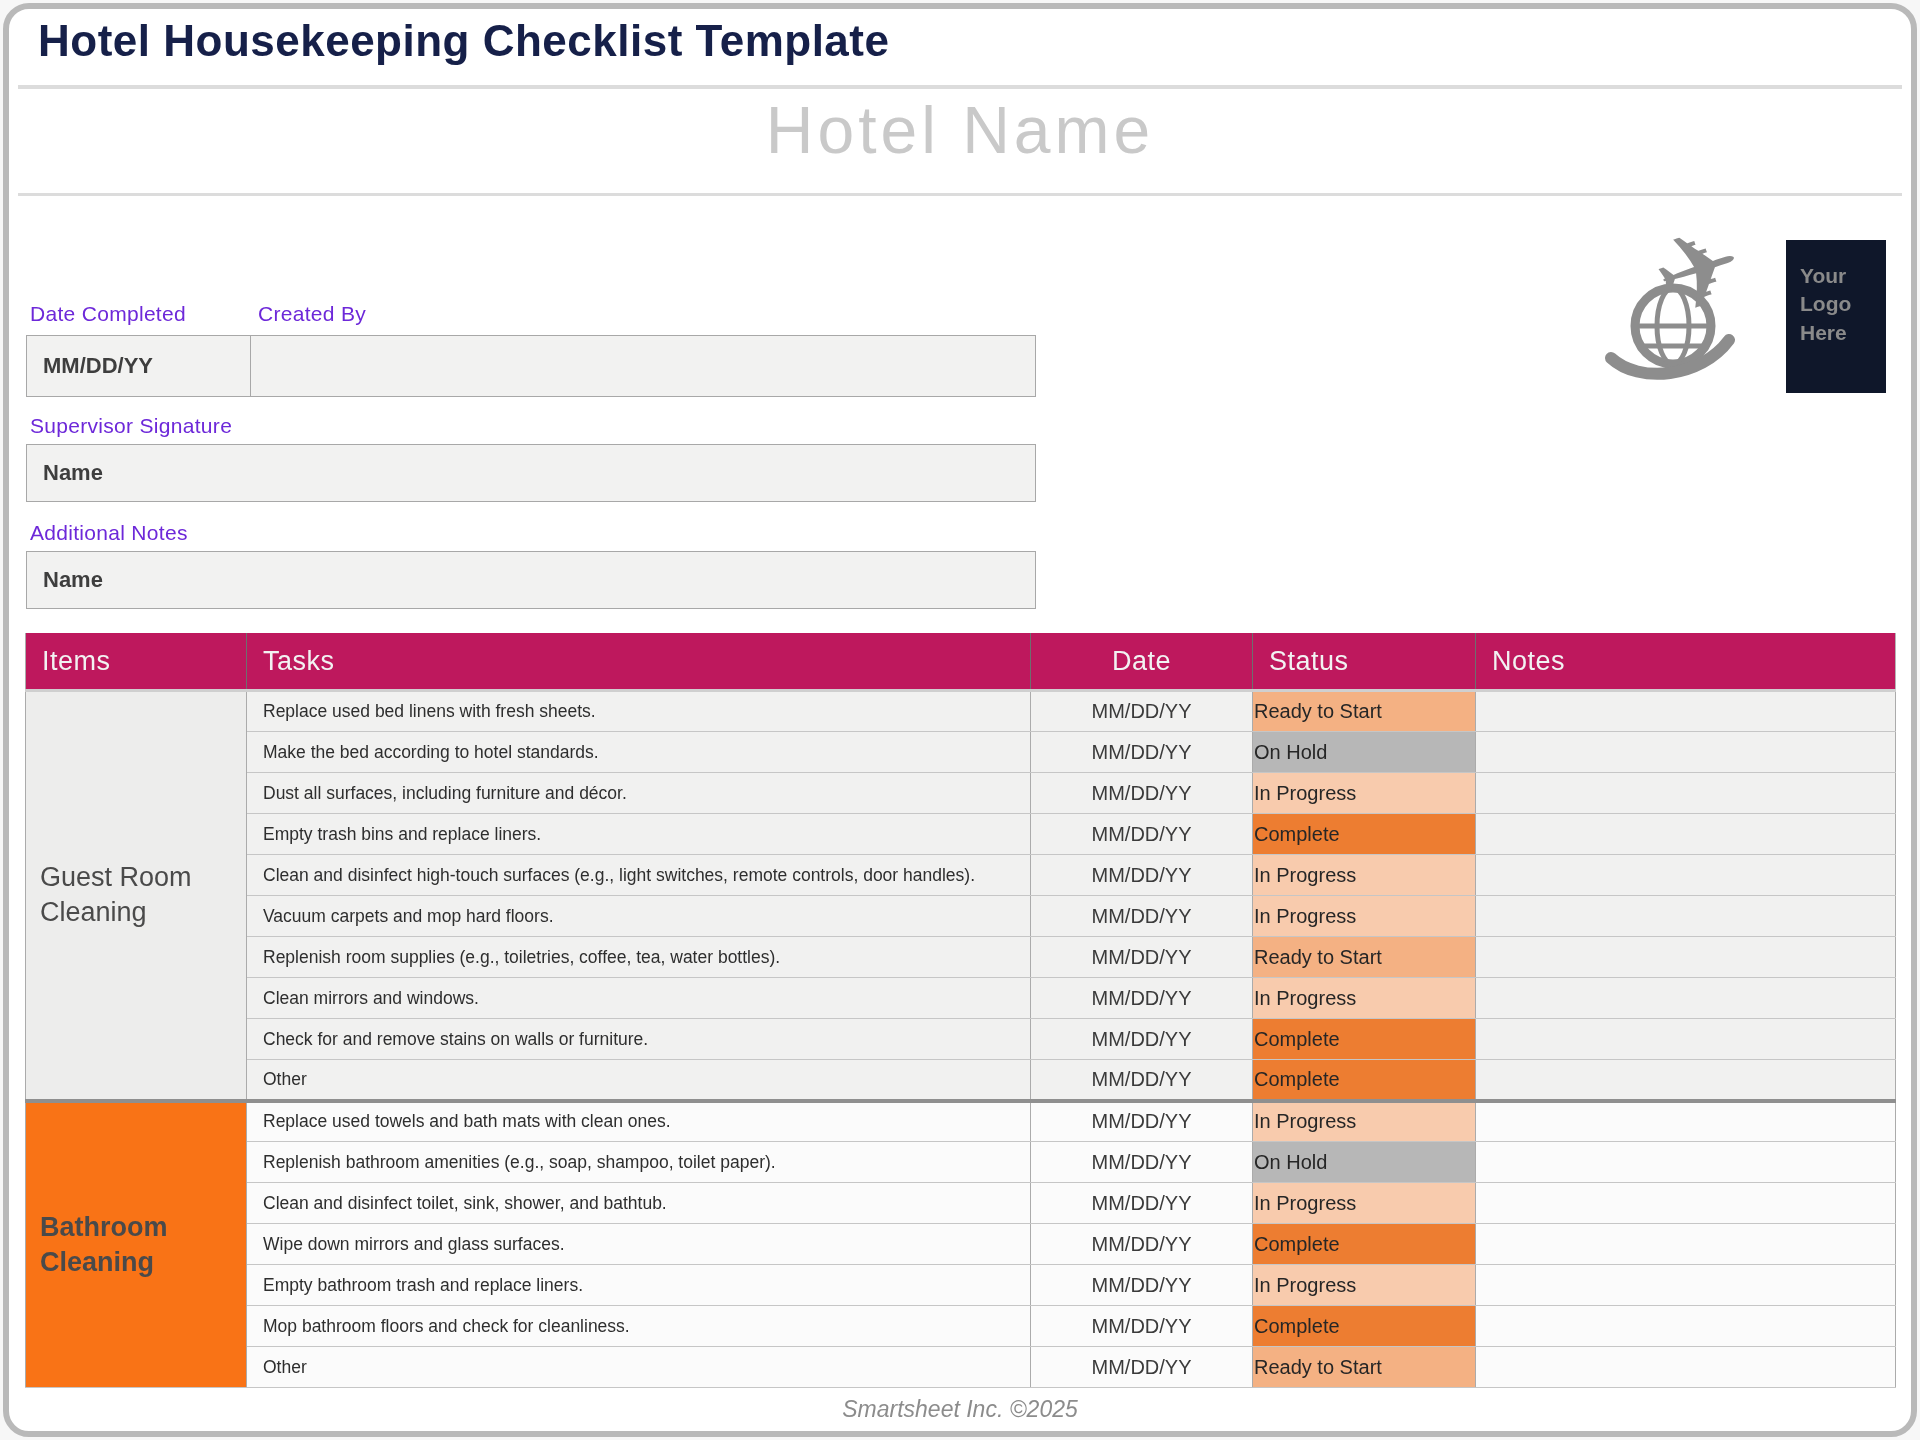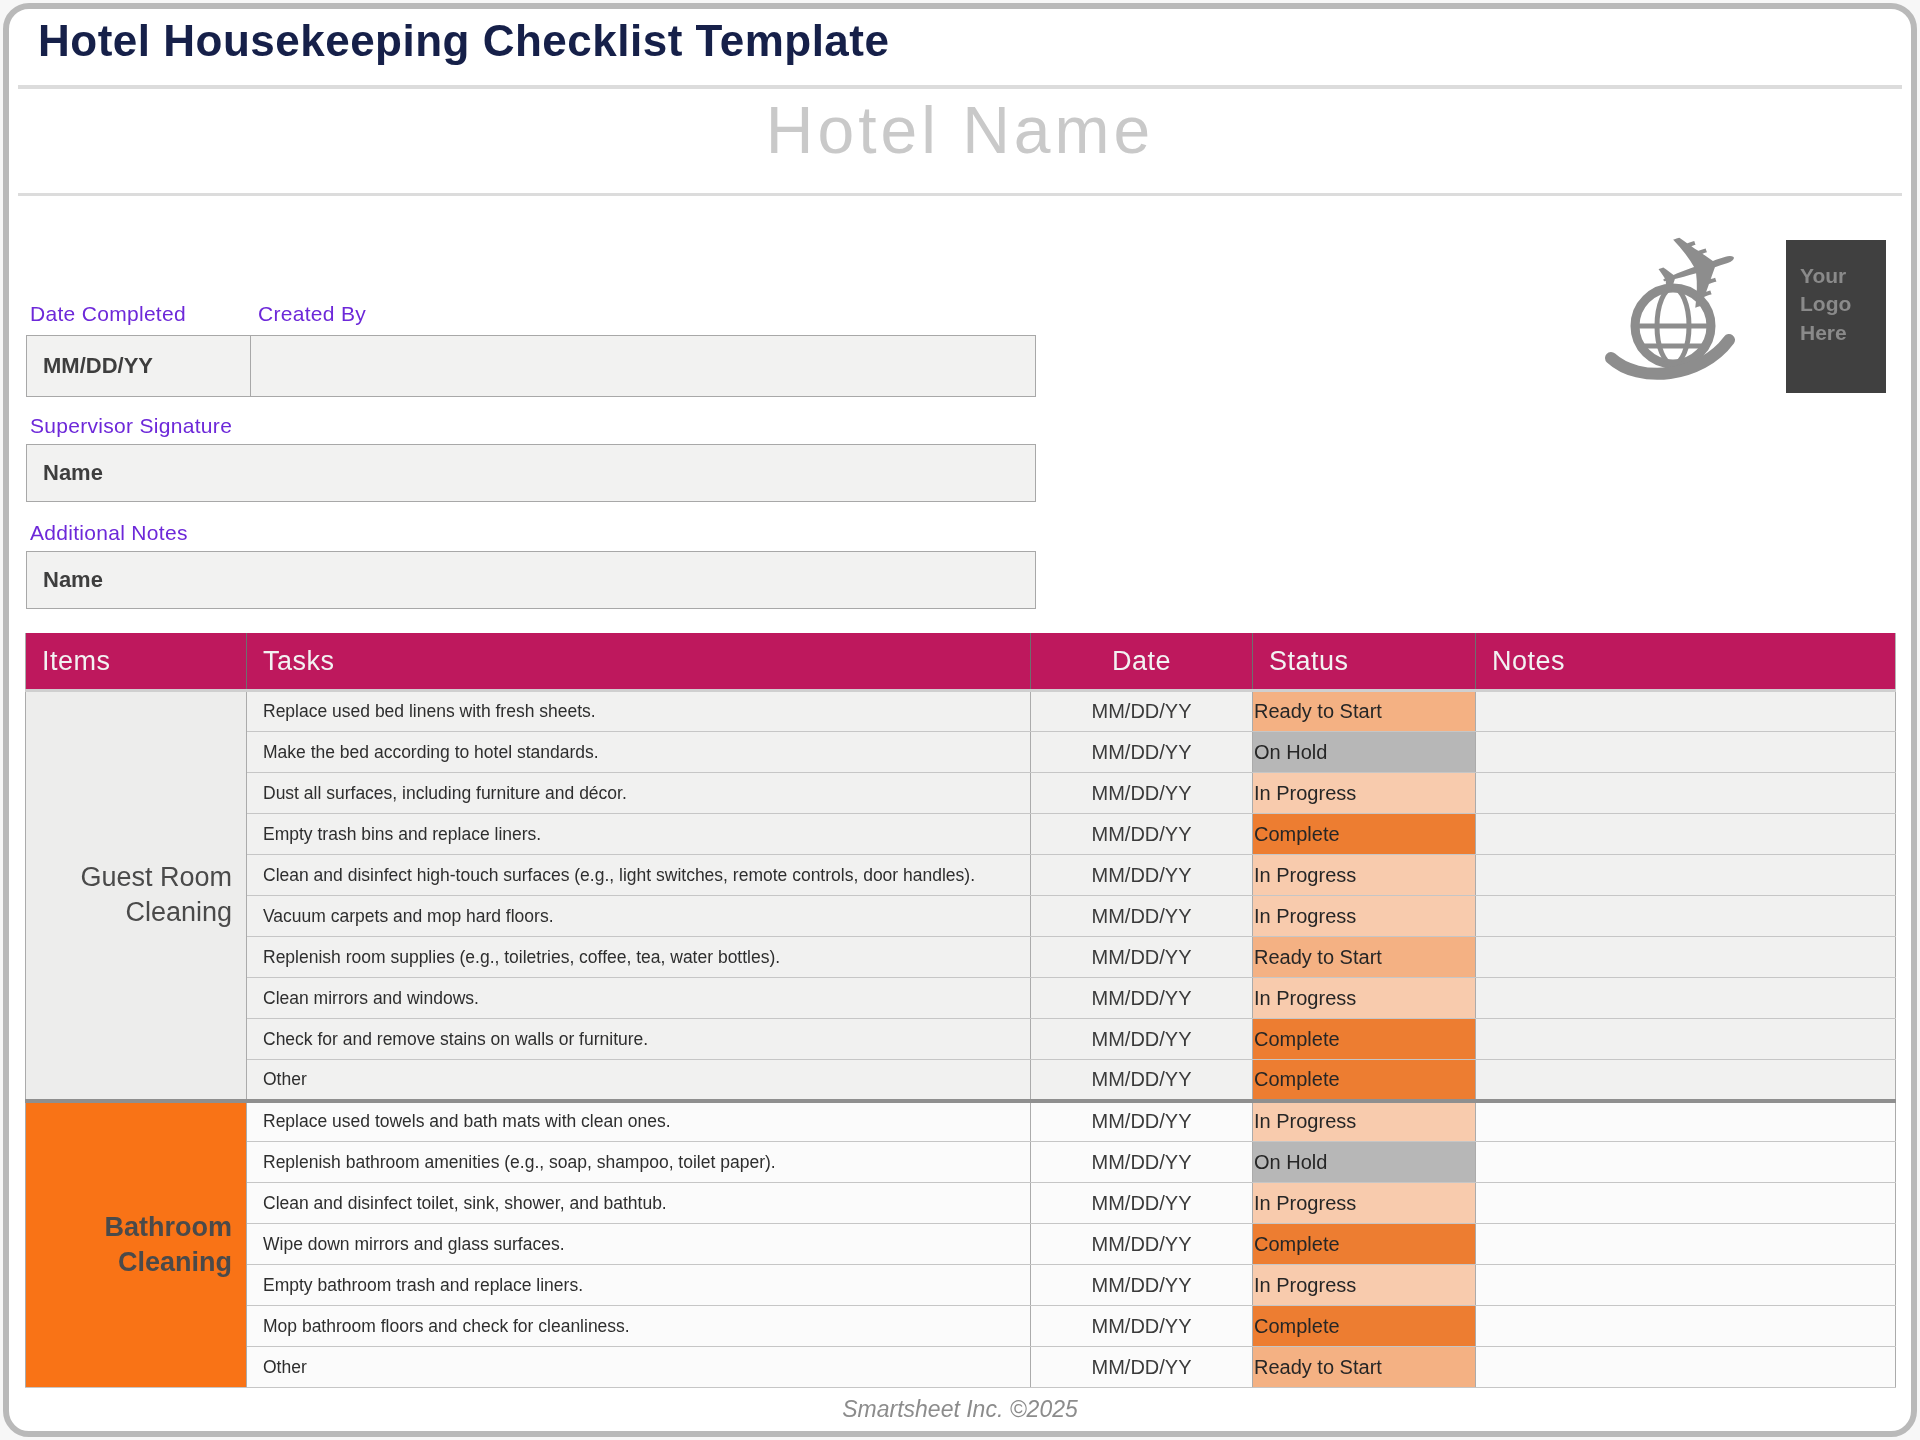--- a/index.html
+++ b/index.html
@@ -32,21 +32,21 @@
   .logo-mark{position:absolute;left:1600px;top:222px;width:200px;height:180px;}
   .logo-globe{position:absolute;left:5px;top:40px;}
   .logo-plane{
     position:absolute;left:55px;top:-12px;
     font-family:"DejaVu Sans",sans-serif;
     font-size:104px;color:#8d8d8d;
     transform:rotate(-18deg);
   }
   .logo-box{
     position:absolute;left:1786px;top:240px;width:100px;height:153px;
-    background:#404040;
+    background:#0f172a;
     color:#8a8a8a;font-size:21px;font-weight:bold;line-height:1.35;
     padding:22px 0 0 14px;box-sizing:border-box;
   }
   
   .form-label{
     position:absolute;font-size:21px;color:#6d28d9;letter-spacing:0.3px;
   }
   .lbl-date{left:30px;top:302px;}
   .lbl-created{left:258px;top:302px;}
   .lbl-supervisor{left:30px;top:414px;}
@@ -88,21 +88,21 @@
     height:41px;box-sizing:border-box;
     border-right:1px solid #ababab;
     border-bottom:1px solid #c6c6c6;
     overflow:hidden;white-space:nowrap;
     vertical-align:middle;
   }
   .checklist{border-left:1px solid #ababab;border-right:1px solid #b5b5b5;border-bottom:1px solid #ababab;}
   tr.sec-a td{background:#f1f1f0;}
   tr.sec-b td{background:#fbfbfb;}
   td.items-cell{
-    text-align:right;font-size:27px;color:#4a4a4a;line-height:1.3;
+    text-align:left;font-size:27px;color:#4a4a4a;line-height:1.3;
     white-space:normal;vertical-align:middle;padding:0 14px;
   }
   tr.sec-a td.items-cell{background:#ededec;}
   tr.sec-b td.items-cell{background:#f97316;font-weight:bold;}
   td.task-cell{font-size:17.5px;color:#2e2e2e;padding-left:16px;}
   td.date-cell{font-size:20px;color:#3b3b3b;text-align:center;}
   td.status-cell{font-size:20px;color:#262626;}
   tr.section-start td{border-top:4px solid #8f8f8f;}
   td.items-cell.bottom-split{border-bottom:4px solid #8f8f8f;}
   

